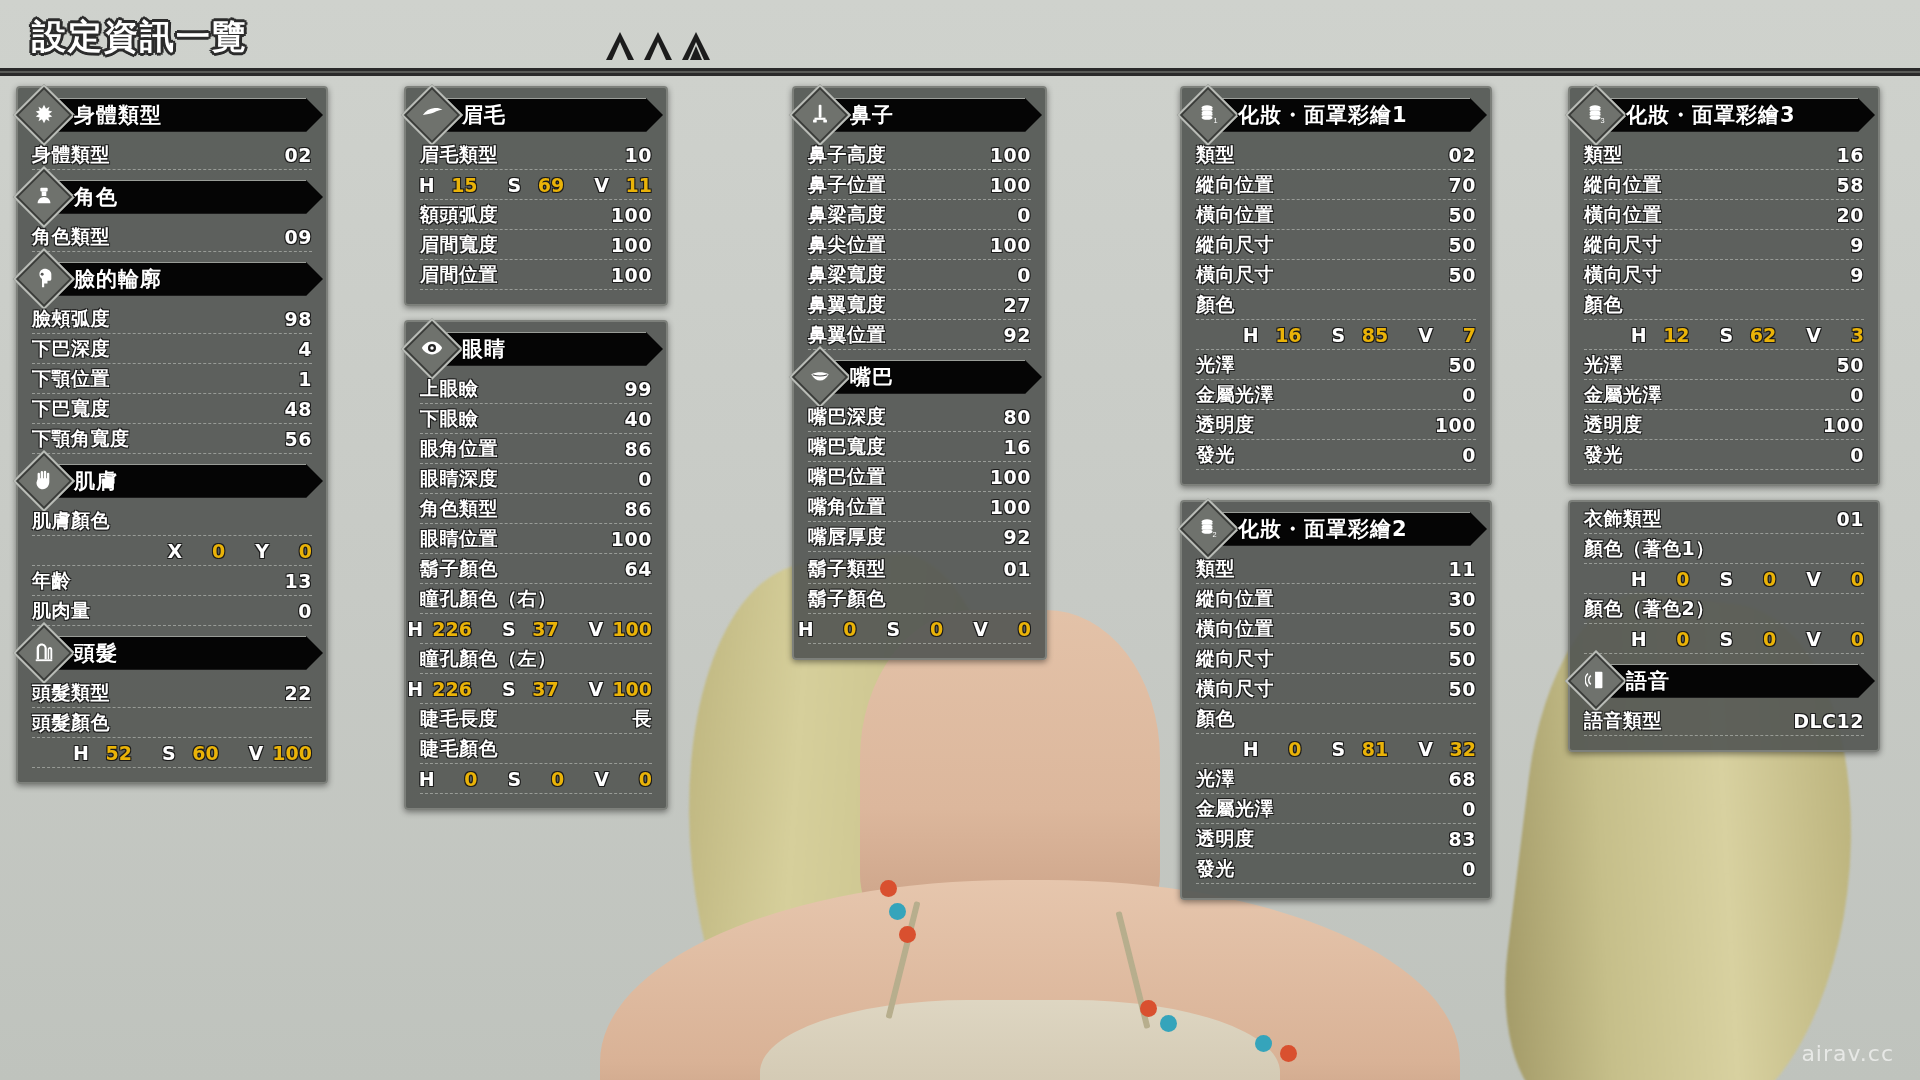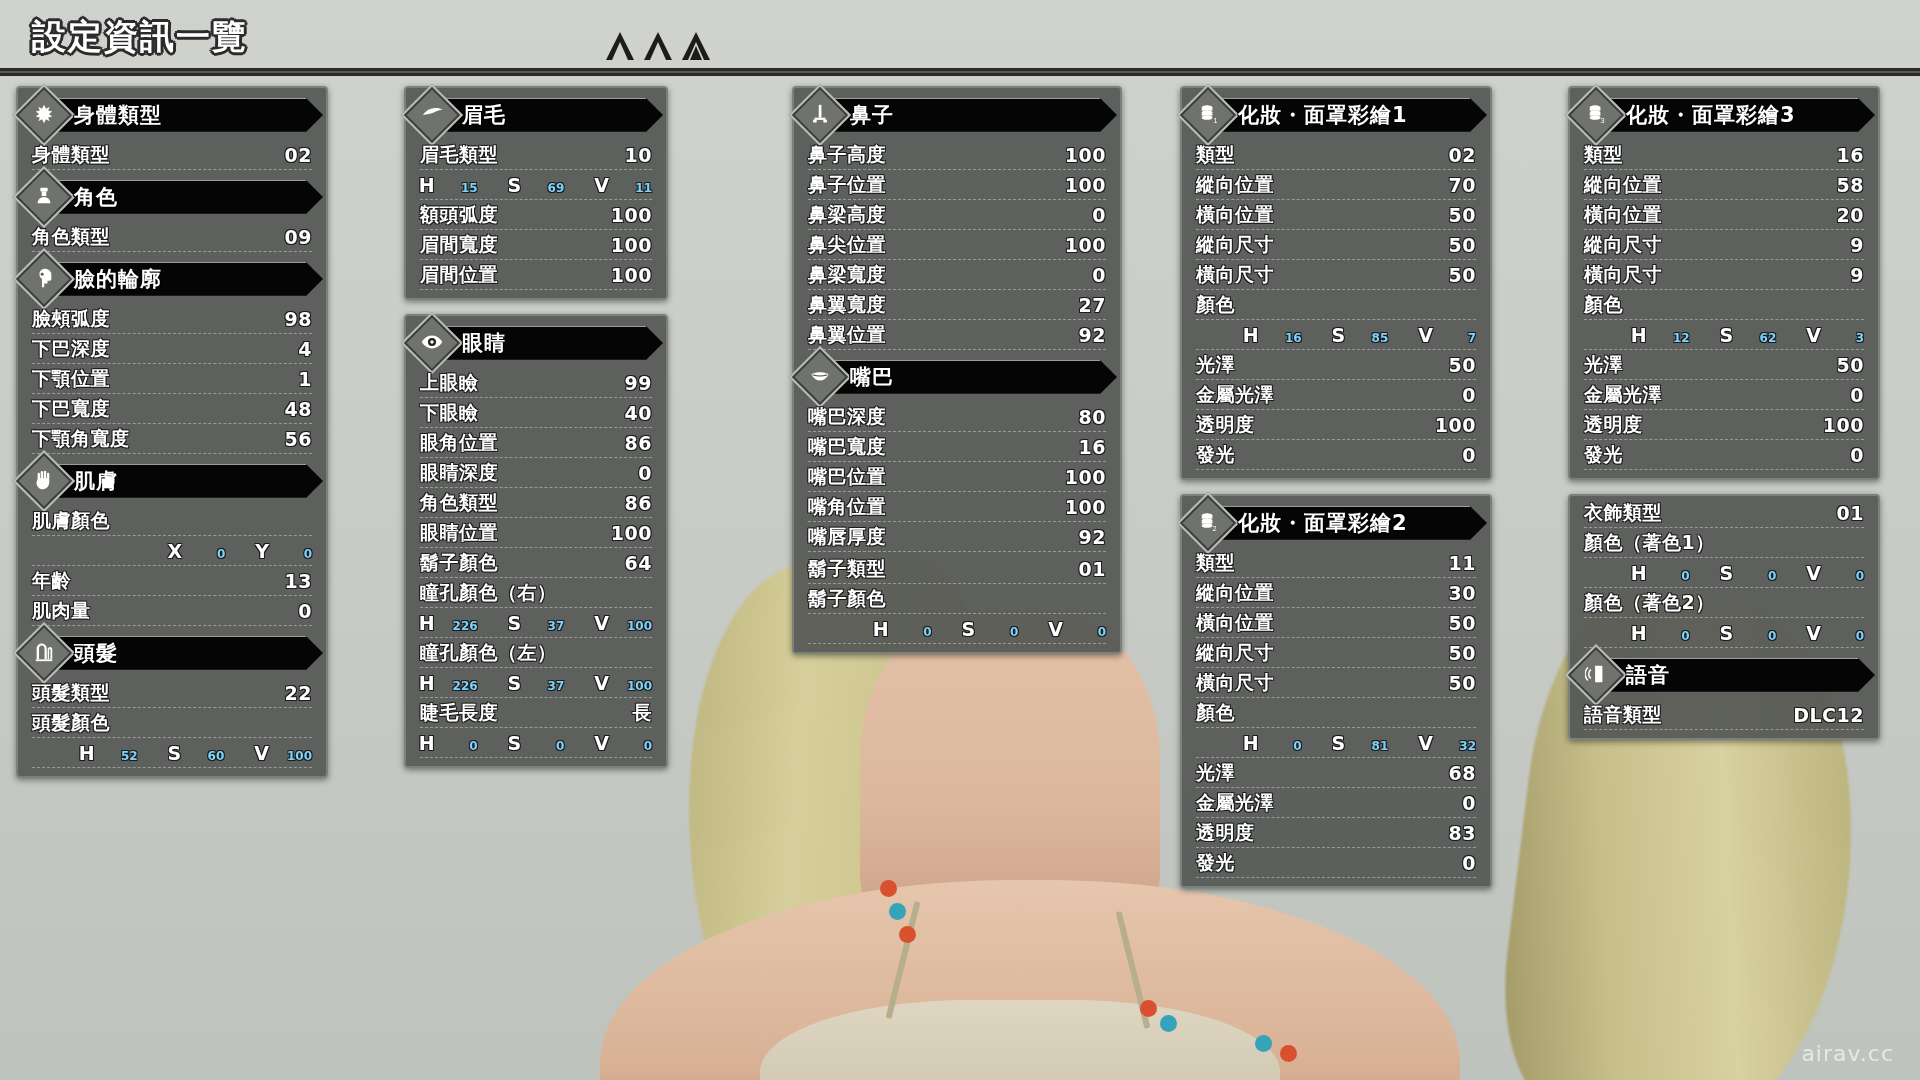--- a/index.html
+++ b/index.html
@@ -39,21 +39,21 @@
   #crest{position:absolute;left:600px;top:26px;width:120px;height:34px;}
   #hdr-rule{position:absolute;left:0;top:68px;width:1920px;height:8px;
     background:linear-gradient(180deg,#2a2a2a 0%,#2a2a2a 38%,#8d9089 50%,#2a2a2a 62%,#2a2a2a 100%);}
 
   
   .col{position:absolute;top:86px;width:360px;}
   .panel{
     position:relative;background:rgba(84,87,84,0.92);
     border:2px solid #7d807b;border-radius:4px;
     box-shadow:0 2px 6px rgba(0,0,0,.45);
-    padding:0 0 8px 0;margin-bottom:14px;
+    padding:0 0 14px 0;margin-bottom:14px;
   }
 
   
   .sec{position:relative;height:40px;margin:6px 6px 4px 30px;}
   .sec .bar{
     position:absolute;left:0;top:4px;right:14px;height:32px;background:#050505;
     border-top:1px solid #9a9d98;border-bottom:1px solid #1b1b1b;
   }
   .sec .bar:after{
     content:"";position:absolute;right:-17px;top:-1px;width:0;height:0;
@@ -88,21 +88,21 @@
   }
   .row .v{
     font-size:19px;font-weight:bold;color:#fff;letter-spacing:.5px;white-space:nowrap;
     text-shadow:-1px -1px 0 #1c1c1c,1px -1px 0 #1c1c1c,-1px 1px 0 #1c1c1c,1px 1px 0 #1c1c1c;
   }
   
   .row.trip{justify-content:flex-end;}
   .trip .grp{display:inline-flex;align-items:baseline;margin-left:30px;}
   .trip .lab{font-size:19px;font-weight:bold;color:#fff;
     text-shadow:-1px -1px 0 #1c1c1c,1px -1px 0 #1c1c1c,-1px 1px 0 #1c1c1c,1px 1px 0 #1c1c1c;}
-  .trip .num{font-size:12px;font-weight:bold;color:#7dd3fc;margin-left:9px;min-width:34px;text-align:right;
+  .trip .num{font-size:19px;font-weight:bold;color:#eab308;margin-left:9px;min-width:34px;text-align:right;
     text-shadow:-1px -1px 0 #1c1c1c,1px -1px 0 #1c1c1c,-1px 1px 0 #1c1c1c,1px 1px 0 #1c1c1c;}
 
   
   #watermark{position:absolute;right:26px;bottom:14px;font-size:22px;color:rgba(255,255,255,.62);
     font-family:"DejaVu Sans","Liberation Sans",sans-serif;letter-spacing:1px;}
 </style>
 </head>
 <body>
 
 <div id="bg">
@@ -398,38 +398,42 @@
             </span>
             <span class="grp">
               <span class="lab">V</span>
               <span class="num">100</span>
             </span>
           </div>
           <div class="row">
             <span class="k">睫毛長度</span>
             <span class="v">長</span>
           </div>
+          <div class="row">
+            <span class="k">睫毛顏色</span>
+            <span class="v"></span>
+          </div>
           <div class="row trip">
             <span class="grp">
               <span class="lab">H</span>
               <span class="num">0</span>
             </span>
             <span class="grp">
               <span class="lab">S</span>
               <span class="num">0</span>
             </span>
             <span class="grp">
               <span class="lab">V</span>
               <span class="num">0</span>
             </span>
           </div>
         </div>
       </div>
     </div>
-    <div class="col" style="left: 792px; width: 330px;">
+    <div class="col" style="left: 792px; width: 255px;">
       <div class="panel">
         <div class="sec">
           <div class="bar"></div>
           <div class="dia"></div>
           <div class="glyph">
             <svg viewBox="0 0 24 24">
               <rect x="10.6" y="2" width="3" height="14" rx="1"></rect>
               <path d="M6 16h12v2.4H6z"></path>
               <rect x="4.4" y="18" width="4" height="3.4" rx="1"></rect>
               <rect x="15.6" y="18" width="4" height="3.4" rx="1"></rect>

